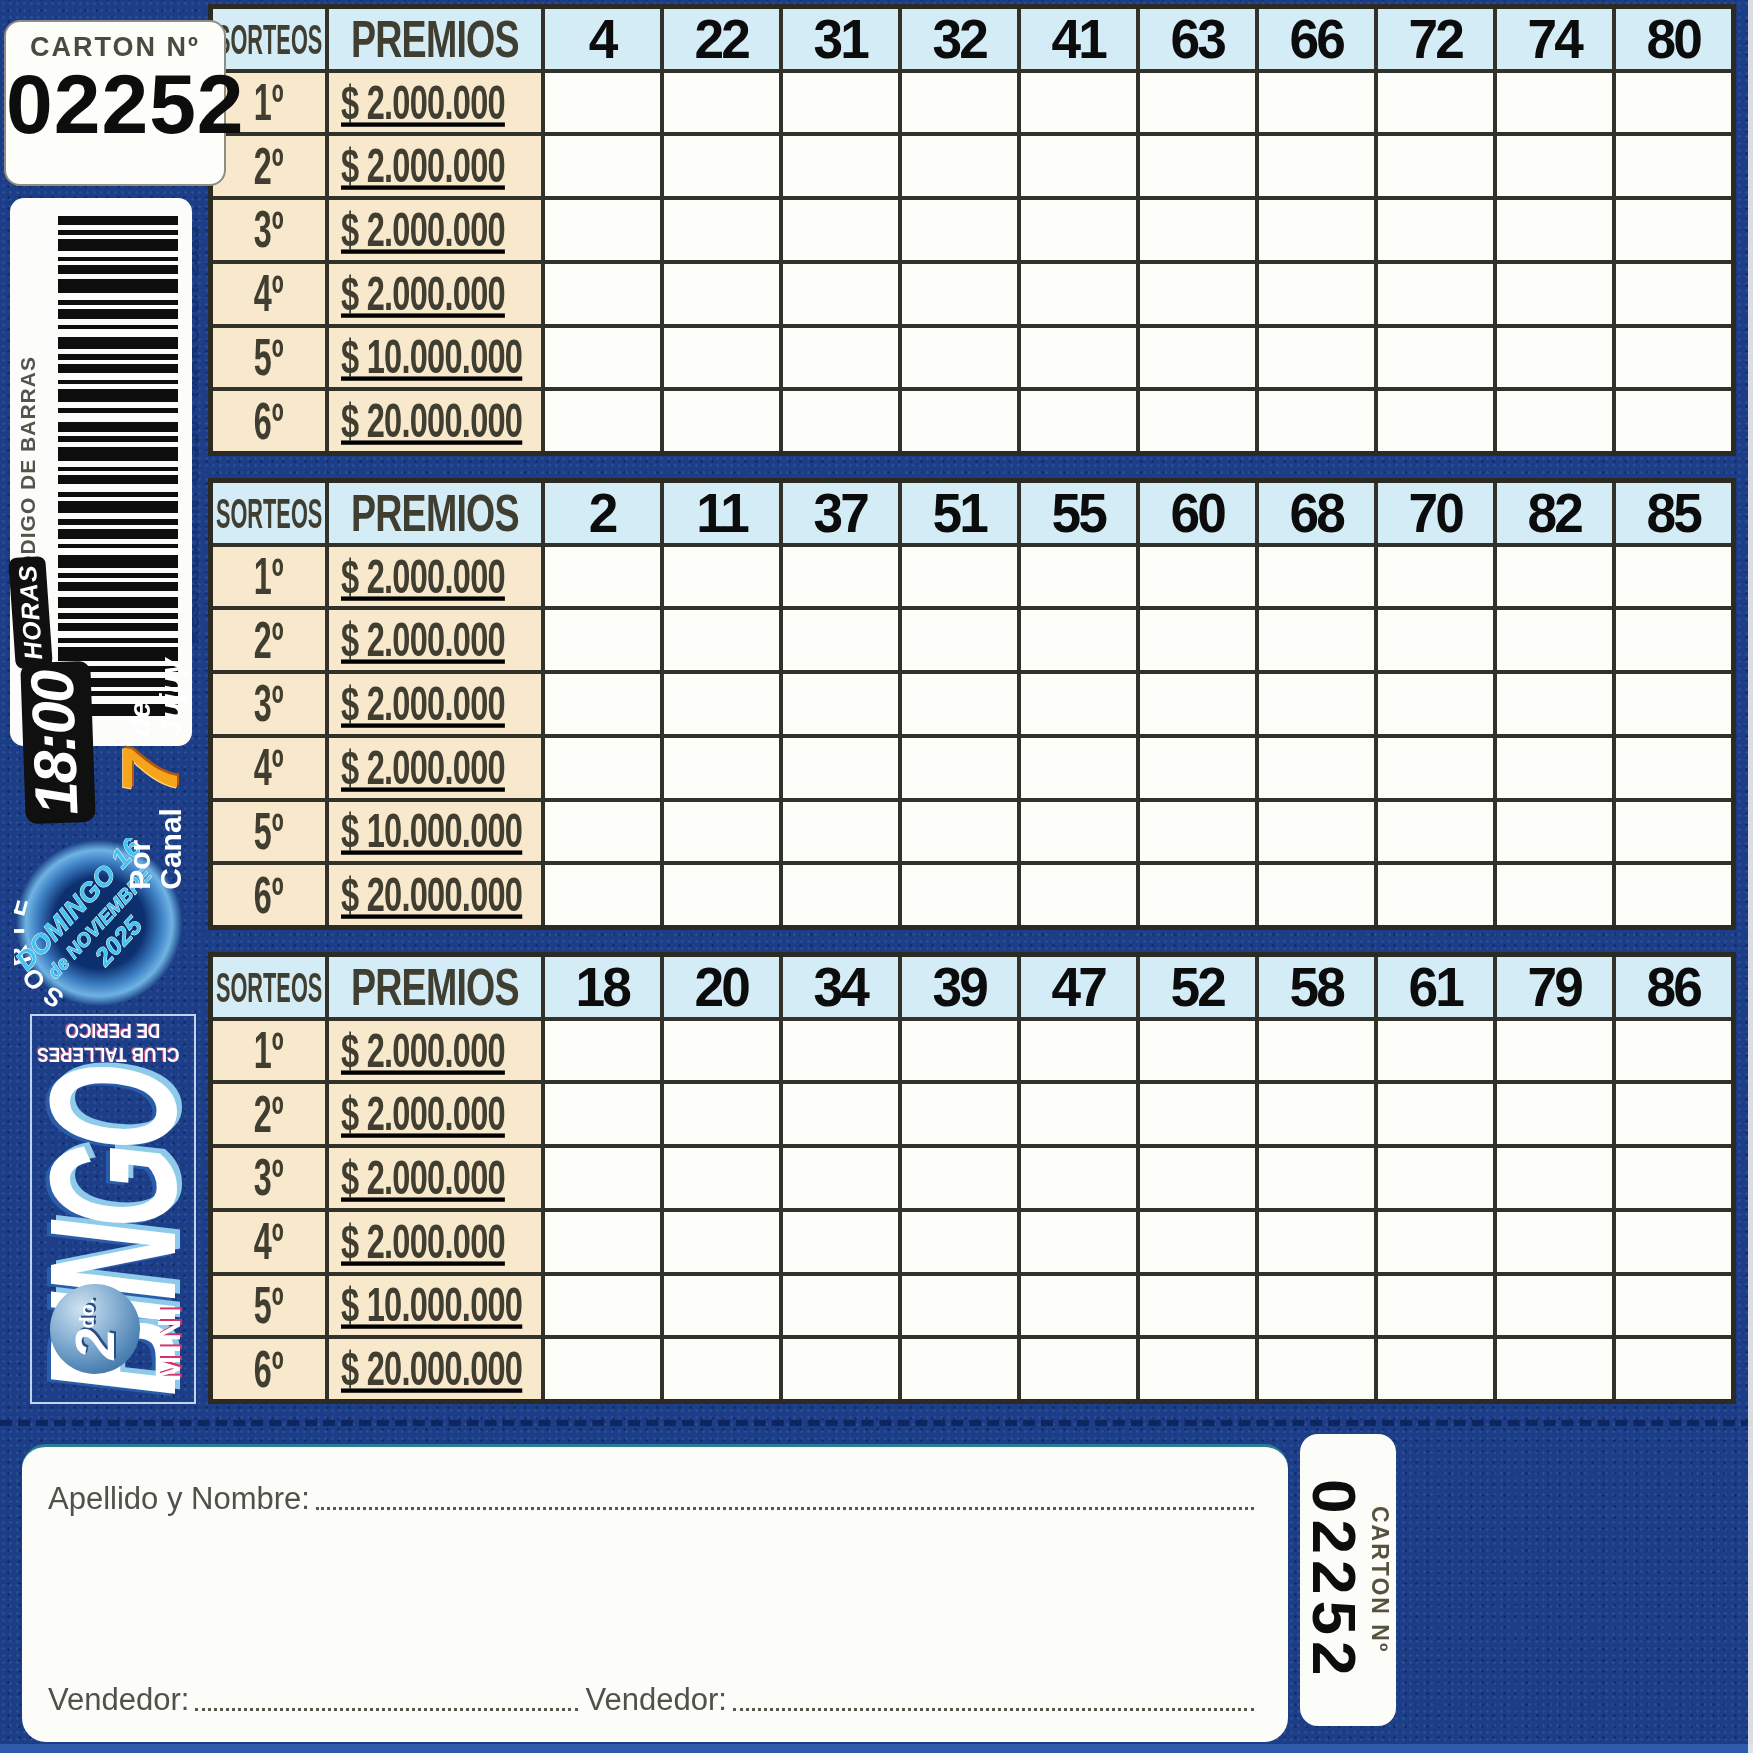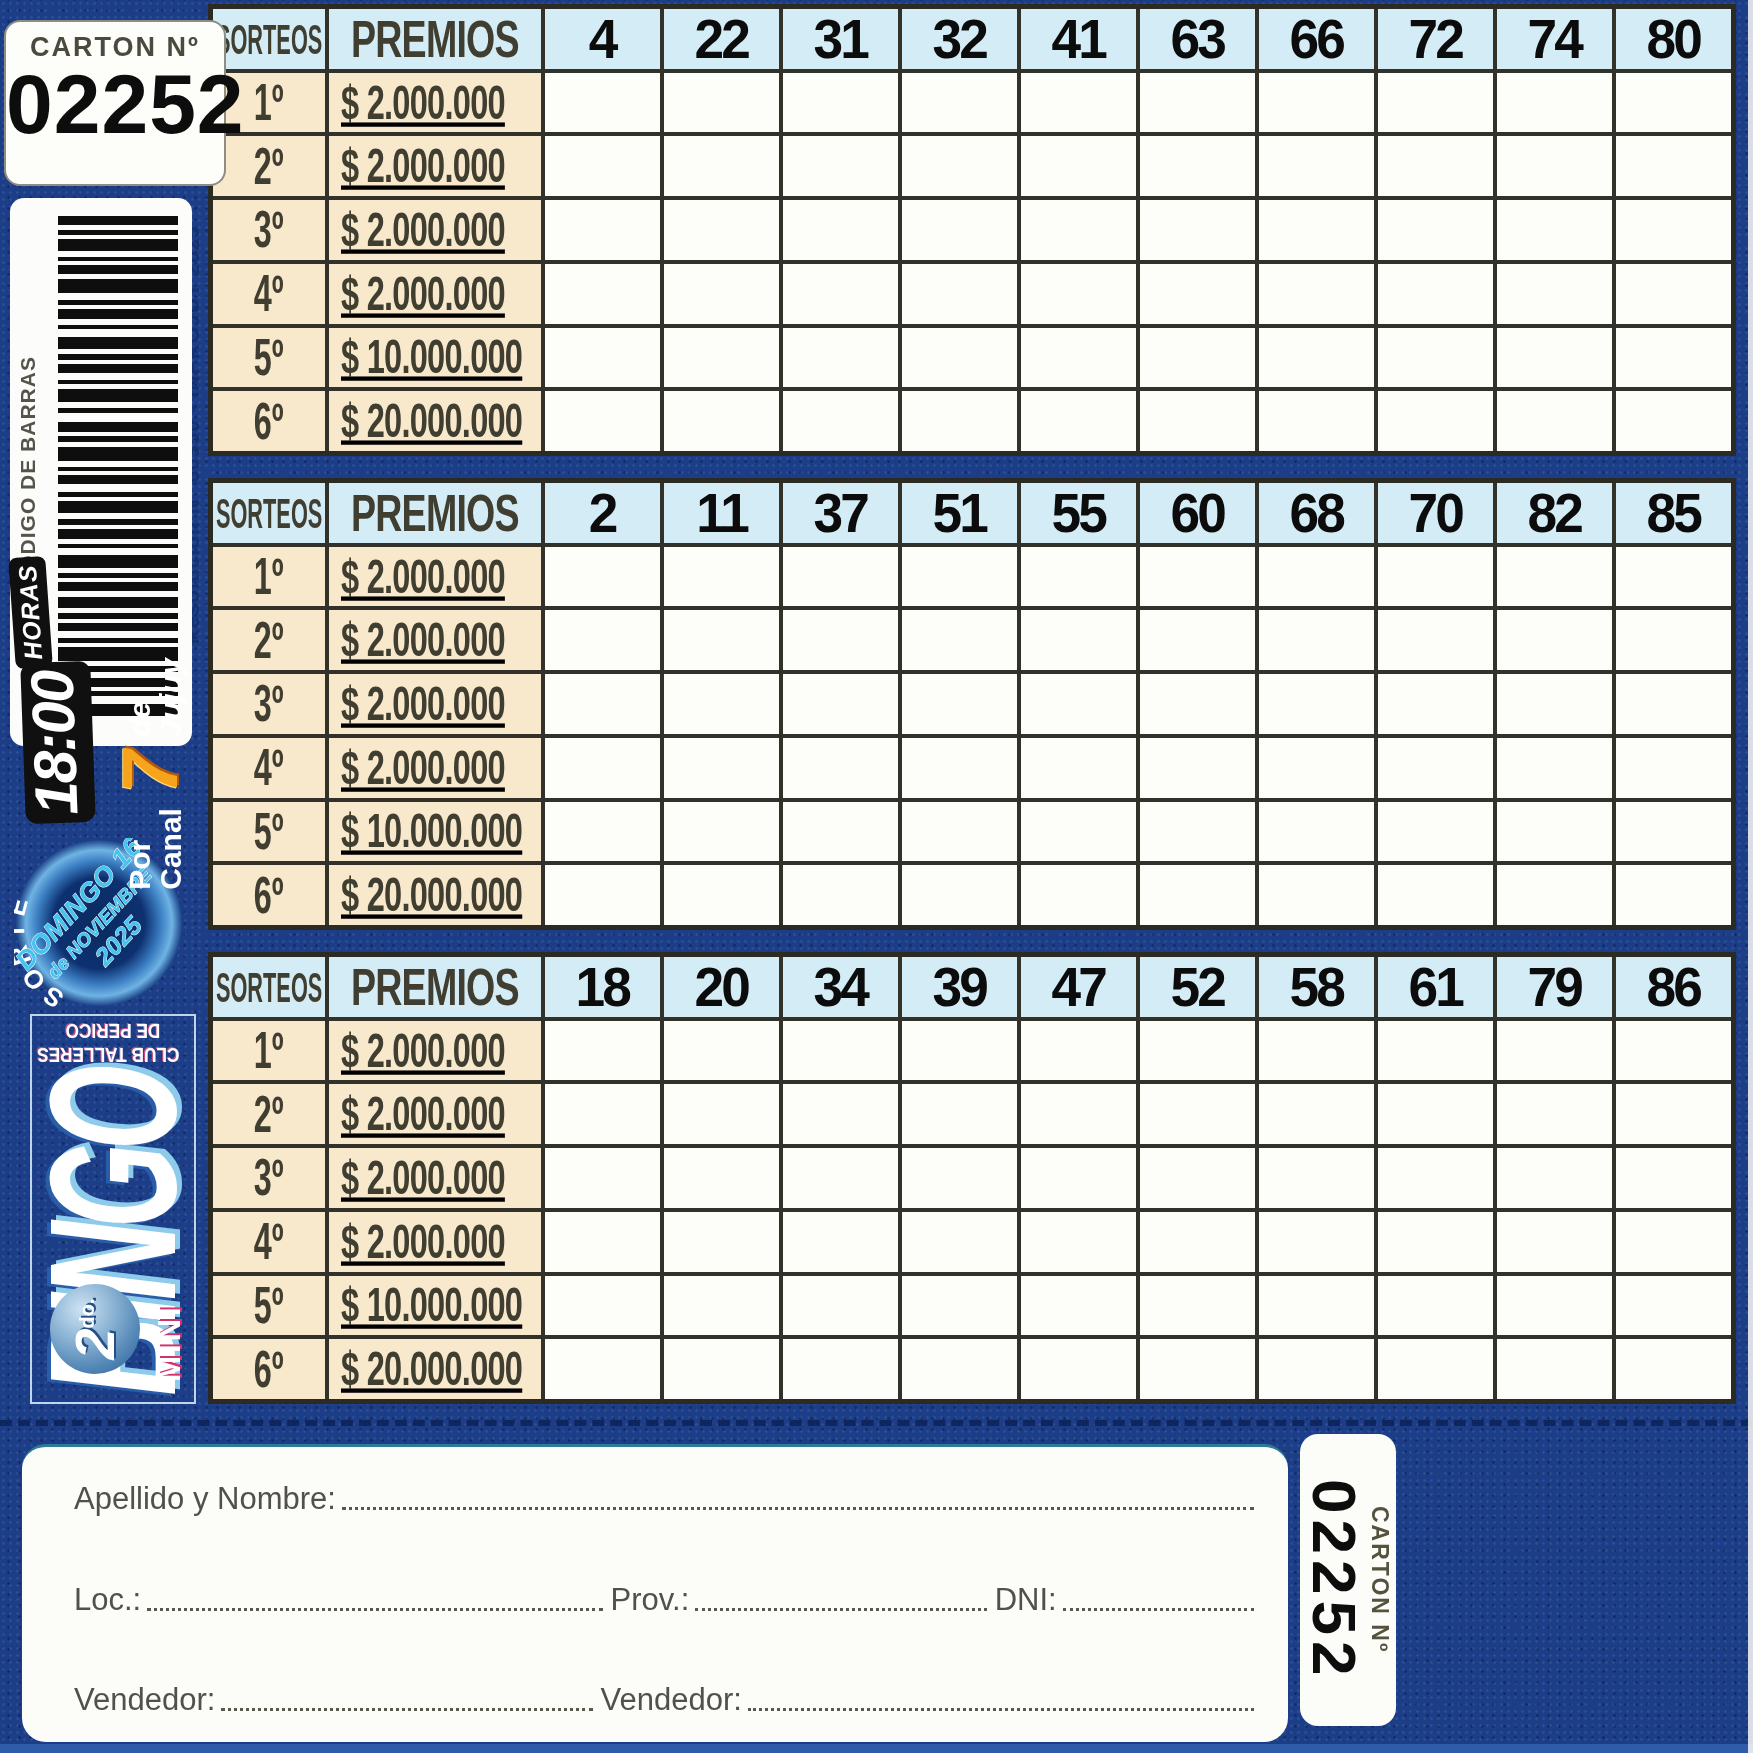--- a/index.html
+++ b/index.html
@@ -78,21 +78,21 @@
   .premios-h .ct{font-size:47px;transform:scale(.8,1.12);letter-spacing:-1px;}
   .num-h .ct{font-size:56px;transform:scaleX(.95);letter-spacing:-3px;color:#0c0c0c;}
   .sorteo .ct{font-size:45px;transform:scale(.72,1.15);}
   .premio .ct{font-size:44px;transform:scale(.74,1.08);transform-origin:left center;letter-spacing:-1px;}
 
   
   .perforation{position:absolute;left:0;top:1420px;width:100%;height:0;
     border-top:6px dashed rgba(12,34,88,.85);z-index:1;}
   .form-panel{position:absolute;left:22px;top:1444px;width:1266px;height:298px;background:#fcfcf9;
     border-radius:24px;border-top:3px solid #2c7c94;box-sizing:border-box;
-    padding:34px 26px 24px 52px;display:flex;flex-direction:column;justify-content:space-between;z-index:2;}
+    padding:34px 26px 24px 26px;display:flex;flex-direction:column;justify-content:space-between;z-index:2;}
   .frow{display:flex;align-items:flex-end;font-size:31px;color:#52504a;}
   .flabel{white-space:nowrap;padding-right:4px;}
   .dots{border-bottom:3px dotted #5a574c;margin:0 8px 7px 2px;height:0;}
   .f1{flex:10;} .f-loc{flex:5;} .f-prov{flex:3.2;} .f-dni{flex:2.1;} .f-cel{flex:4.4;} .f-ven{flex:6;}
 
   .stub{position:absolute;left:1300px;top:1434px;width:96px;height:292px;background:#fcfcf9;border-radius:18px;
     display:flex;align-items:center;justify-content:center;z-index:2;}
   .stub-num{writing-mode:vertical-rl;font-size:62px;font-weight:bold;color:#0d0d0d;letter-spacing:6px;line-height:1;}
   .stub-label{writing-mode:vertical-rl;font-size:23px;font-weight:bold;color:#55523e;letter-spacing:2px;line-height:1.2;}
 
@@ -648,28 +648,20 @@
     </div>
 
   <div class="perforation"></div>
 
   <div class="form-panel">
     <div class="frow">
       <span class="flabel">Apellido y Nombre:</span>
       <span class="dots f1"></span>
     </div>
     <div class="frow">
-      <span class="flabel">Loc.:</span>
-      <span class="dots f-loc"></span>
-      <span class="flabel">Prov.:</span>
-      <span class="dots f-prov"></span>
-      <span class="flabel">DNI:</span>
-      <span class="dots f-dni"></span>
-    </div>
-    <div class="frow">
       <span class="flabel">Vendedor:</span>
       <span class="dots f-cel"></span>
       <span class="flabel">Vendedor:</span>
       <span class="dots f-ven"></span>
     </div>
   </div>
 
   <div class="stub">
     <span class="stub-num">02252</span>
     <span class="stub-label">CARTON Nº</span>

